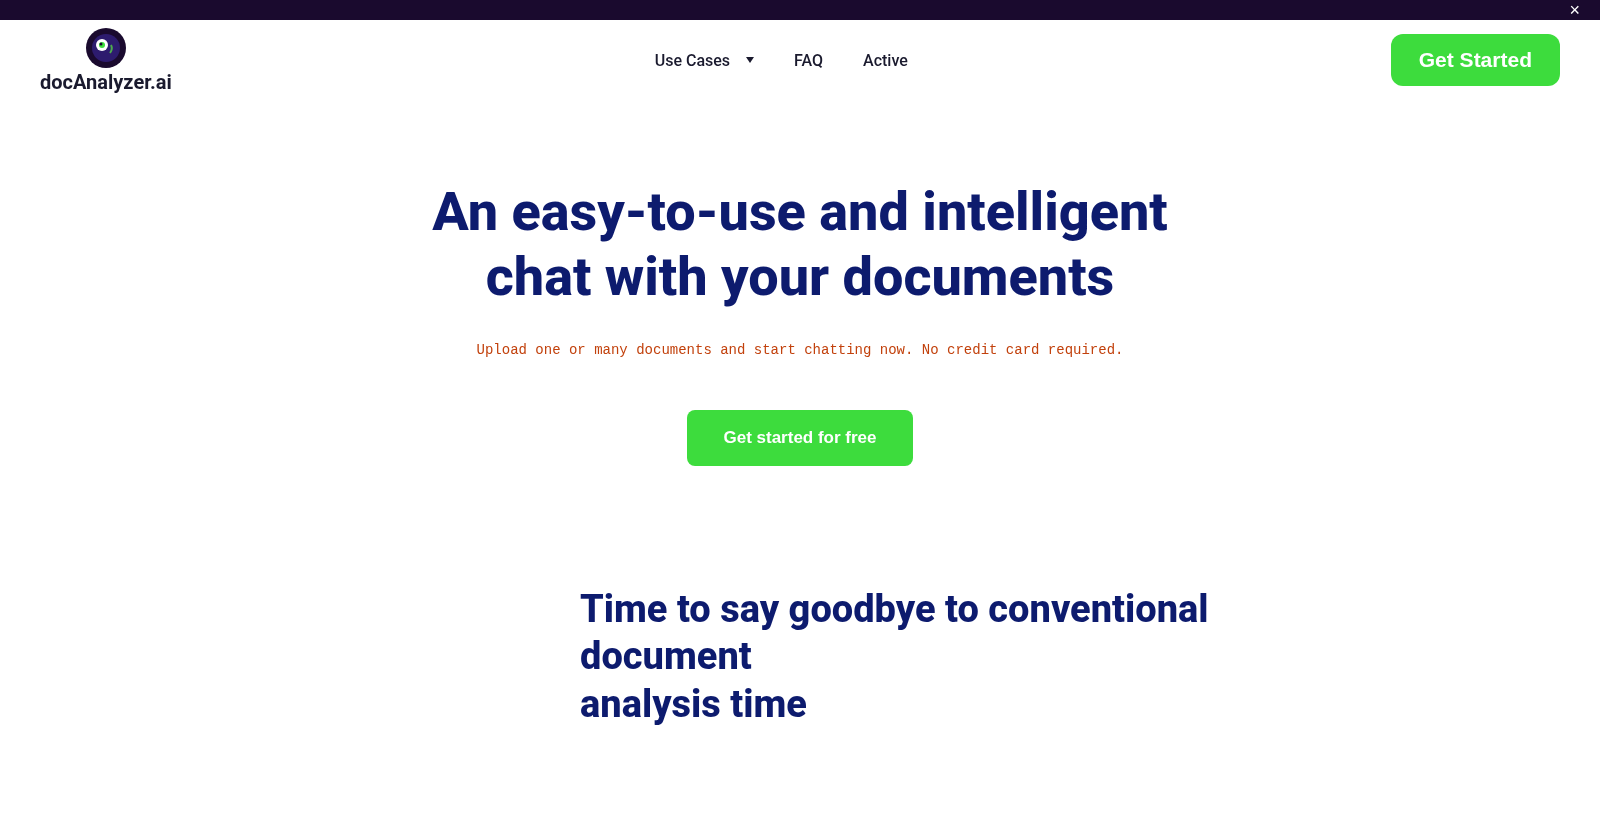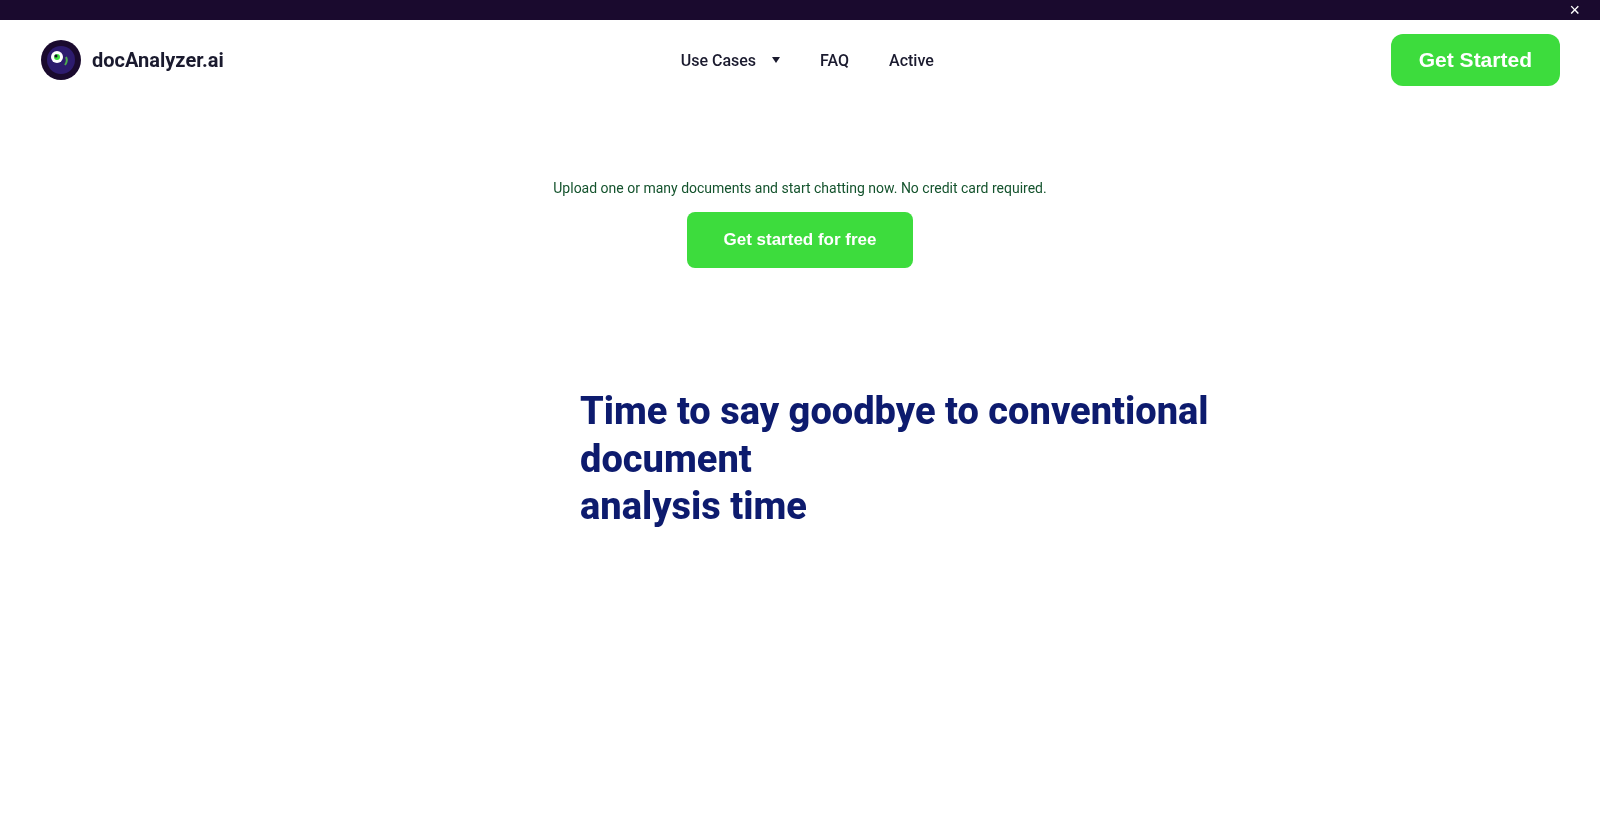--- a/index.html
+++ b/index.html
@@ -55,23 +55,24 @@
       justify-content: space-between;
       padding: 0 40px;
       height: 80px;
       background: #ffffff;
       border-bottom: none;
     }
 
     .logo {
       display: flex;
       align-items: center;
-      gap: 10px;
+      gap: 1px;
       text-decoration: none;
       color: #1a1a2e;
+      flex-direction: column;
     }
 
     .logo-icon {
       width: 42px;
       height: 42px;
     }
 
     .logo-text {
       font-size: 20px;
       font-weight: 700;
@@ -141,34 +142,36 @@
     .hero-subtitle {
       font-size: 18px;
       color: #7a7a9a;
       line-height: 1.7;
       max-width: 760px;
       margin: 0 auto 40px;
     }
 
     .hero-cta-label {
       font-size: 14px;
-      color: #14532d;
+      color: #c2410c;
       margin-bottom: 16px;
+      font-family: Liberation Mono, monospace;
     }
 
     .hero-cta-btn {
       background: #3ddc3d;
       color: #ffffff;
       border: none;
       padding: 18px 36px;
       border-radius: 8px;
       font-size: 17px;
       font-weight: 700;
       cursor: pointer;
       display: inline-block;
+      margin-top: 36px;
     }
 
     .section-2-title {
       font-size: 38px;
       font-weight: 800;
       color: #0d1b6e;
       line-height: 1.25;
       margin-bottom: 20px;
     }
   </style>
@@ -204,20 +207,24 @@
     </li>
     <li>
       <a href="#">Active</a>
     </li>
   </ul>
 
   <button class="get-started-btn">Get Started</button>
 </nav>
 
 <section class="hero">
+  <h1 class="hero-title">
+    <span>An easy-to-use and intelligent</span><br>
+    <span>chat with your documents</span>
+  </h1>
   <p class="hero-cta-label">Upload one or many documents and start chatting now. No credit card required.</p>
   <button class="hero-cta-btn">Get started for free</button>
 </section>
 
 <div style="padding: 60px 0 0; max-width: 1000px; margin: 0 auto; padding-left: 280px;">
   <h2 class="section-2-title">
     <span>Time to say goodbye to conventional document</span><br>
     <span>analysis time</span>
   </h2>
 

